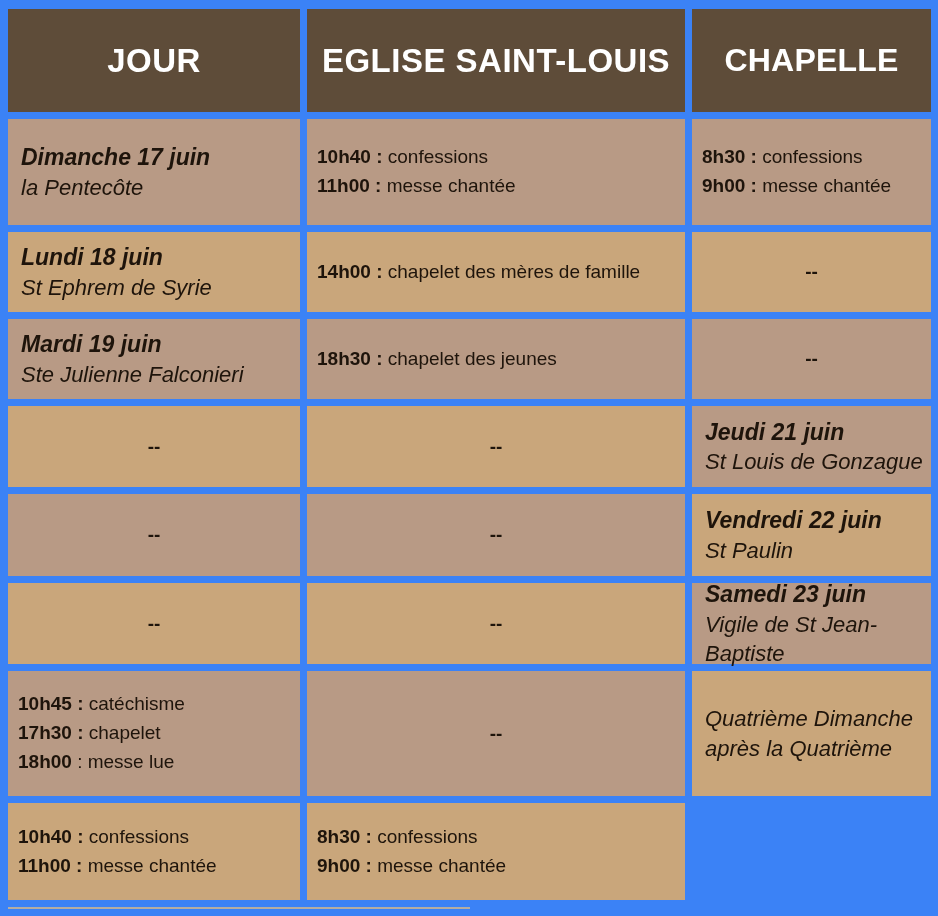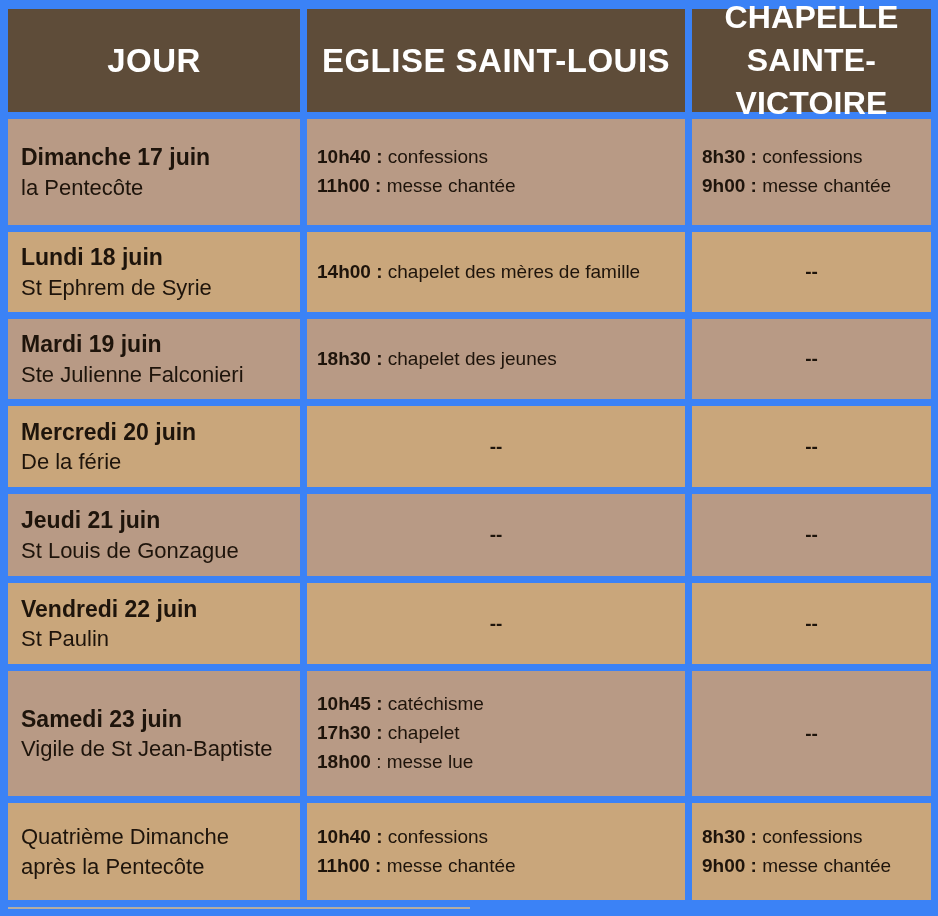--- a/index.html
+++ b/index.html
@@ -33,21 +33,21 @@
     background: #5e4c39;
     color: #ffffff;
     align-items: center;
     text-align: center;
     font-weight: 700;
   }
   .head-big { font-size: 33px; letter-spacing: 0.5px; }
   .head-small { font-size: 32px; line-height: 1.35; letter-spacing: 0.2px; }
   .rowA { background: #b89a85; } 
   .rowB { background: #c9a67b; } 
-  .daycell { padding-left: 13px; padding-right: 8px; }
+  .daycell { padding-left: 13px; padding-right: 8px; font-style: italic; }
   .day-title {
     font-weight: 700;
     font-size: 23px;
     line-height: 1.32;
   }
   .day-sub {
     font-size: 22px;
     line-height: 1.32;
   }
   .schedcell { padding-left: 10px; padding-right: 6px; }
@@ -80,21 +80,20 @@
   <div class="grid">
 
     <div class="cell head head-big">
       <span>JOUR</span>
     </div>
     <div class="cell head head-big">
       <span>EGLISE SAINT-LOUIS</span>
     </div>
     <div class="cell head head-small">
       <span>CHAPELLE</span>
-      <span>SAINTE-VICTOIRE</span>
     </div>
 
     <div class="cell rowA daycell">
       <div class="day-title">Dimanche 17 juin</div>
       <div class="day-sub">la Pentecôte</div>
     </div>
     <div class="cell rowA schedcell">
       <div class="entry"><b>10h40 :</b><span> confessions</span></div>
       <div class="entry"><b>11h00 :</b><span> messe chantée</span></div>
     </div>
@@ -118,24 +117,20 @@
       <div class="day-title">Mardi 19 juin</div>
       <div class="day-sub">Ste Julienne Falconieri</div>
     </div>
     <div class="cell rowA schedcell">
       <div class="entry"><b>18h30 :</b><span> chapelet des jeunes</span></div>
     </div>
     <div class="cell rowA dashcell">
       <span>--</span>
     </div>
 
-    <div class="cell rowB daycell">
-      <div class="day-title">Mercredi 20 juin</div>
-      <div class="day-sub">De la férie</div>
-    </div>
     <div class="cell rowB dashcell">
       <span>--</span>
     </div>
     <div class="cell rowB dashcell">
       <span>--</span>
     </div>
 
     <div class="cell rowA daycell">
       <div class="day-title">Jeudi 21 juin</div>
       <div class="day-sub">St Louis de Gonzague</div>
@@ -166,21 +161,21 @@
       <div class="entry"><b>10h45 :</b><span> catéchisme</span></div>
       <div class="entry"><b>17h30 :</b><span> chapelet</span></div>
       <div class="entry"><b>18h00</b><span> : messe lue</span></div>
     </div>
     <div class="cell rowA dashcell">
       <span>--</span>
     </div>
 
     <div class="cell rowB daycell">
       <div class="day-sub">Quatrième Dimanche</div>
-      <div class="day-sub">après la Pentecôte</div>
+      <div class="day-sub">après la Quatrième</div>
     </div>
     <div class="cell rowB schedcell">
       <div class="entry"><b>10h40 :</b><span> confessions</span></div>
       <div class="entry"><b>11h00 :</b><span> messe chantée</span></div>
     </div>
     <div class="cell rowB schedcell">
       <div class="entry"><b>8h30 :</b><span> confessions</span></div>
       <div class="entry"><b>9h00 :</b><span> messe chantée</span></div>
     </div>
 

